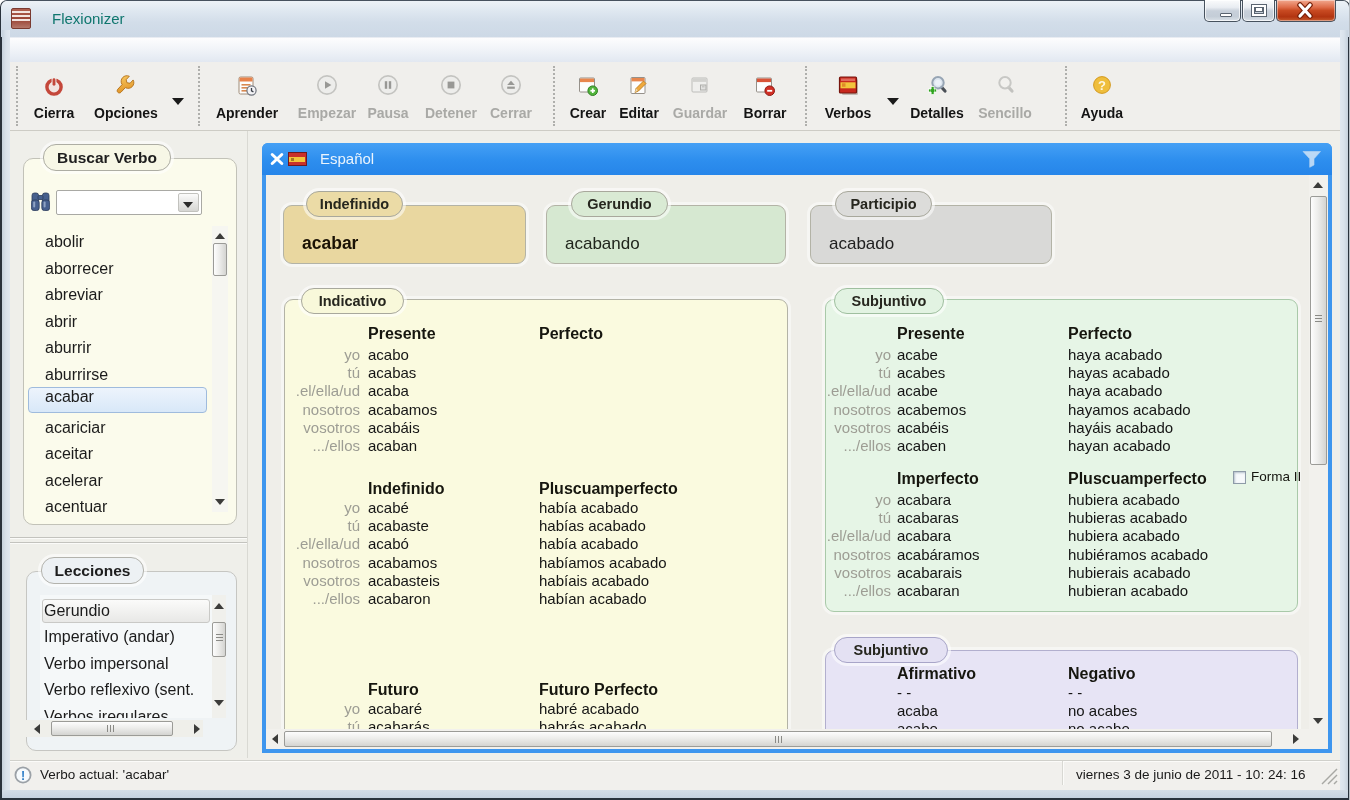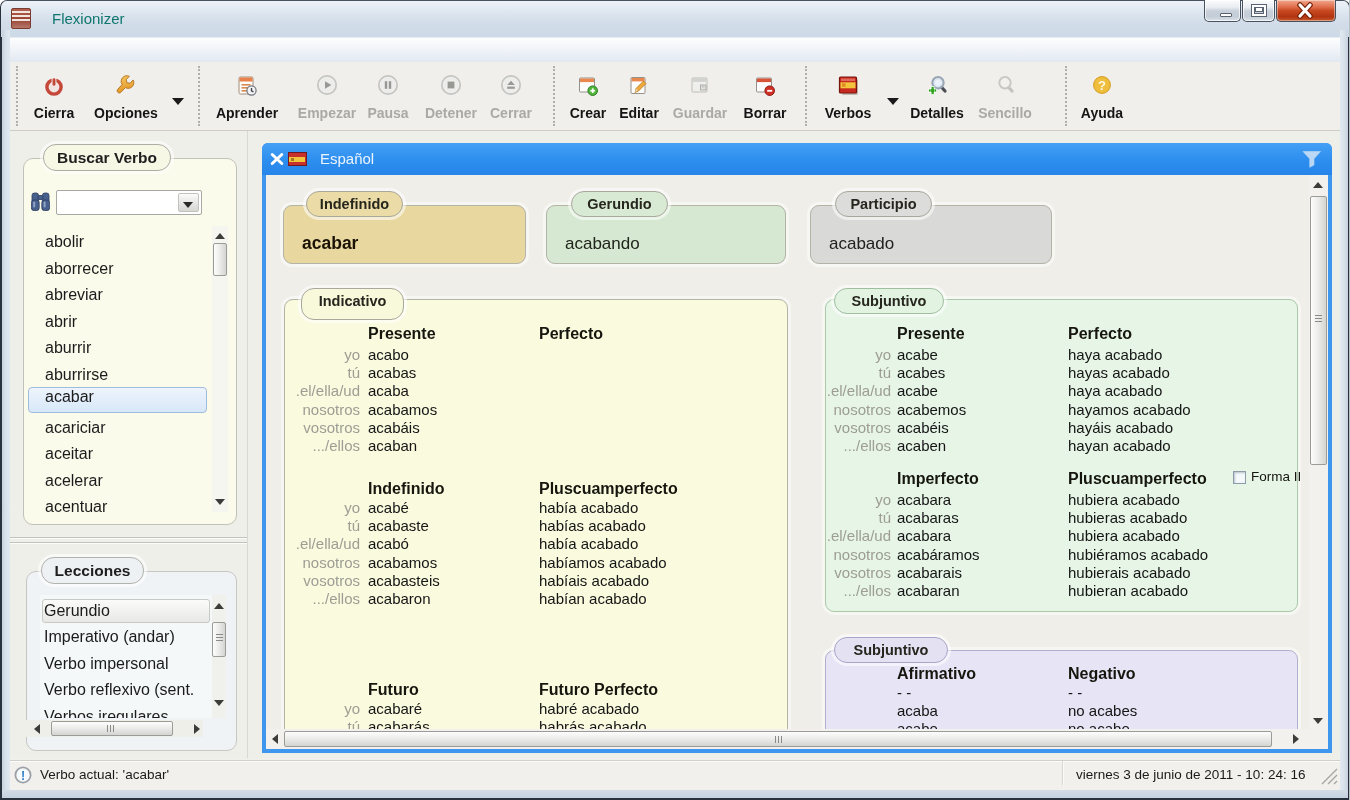--- a/index.html
+++ b/index.html
@@ -313,21 +313,21 @@
  <div class="ptab" style="left:40px;top:16px;width:97px;height:26px;line-height:24px;background:#EBDBA6">Indefinido</div>
  <div class="abs" style="left:36px;top:58px;font-size:17.5px;font-weight:bold;color:#1A1205">acabar</div>
  <div class="panel" style="left:280px;top:30px;width:240px;height:59px;background:#D6E8D1"></div>
  <div class="ptab" style="left:305px;top:16px;width:97px;height:26px;line-height:24px;background:#D9EAD4">Gerundio</div>
  <div class="abs" style="left:299px;top:59px;font-size:17px;color:#20251C">acabando</div>
  <div class="panel" style="left:544px;top:30px;width:242px;height:59px;background:#D9D9D7"></div>
  <div class="ptab" style="left:569px;top:16px;width:97px;height:26px;line-height:24px;background:#DCDCDA">Participio</div>
  <div class="abs" style="left:563px;top:59px;font-size:17px;color:#202020">acabado</div>
 
  <div class="panel" style="left:18px;top:124px;width:504px;height:470px;background:#FAFADF"></div>
- <div class="ptab" style="left:35px;top:113px;width:103px;height:32px;line-height:24px;background:#F8F8DA">Indicativo</div>
+ <div class="ptab" style="left:35px;top:113px;width:103px;height:26px;line-height:24px;background:#F8F8DA">Indicativo</div>
  <div class="hdr" style="left:102px;top:150px">Presente</div>
  <div class="hdr" style="left:273px;top:150px">Perfecto</div>
  <div class="col pro" style="left:0px;top:171px;width:94px">yo<br>tú<br>.el/ella/ud<br>nosotros<br>vosotros<br>.../ellos</div>
  <div class="col" style="left:102px;top:171px">acabo<br>acabas<br>acaba<br>acabamos<br>acabáis<br>acaban</div>
  <div class="hdr" style="left:102px;top:305px">Indefinido</div>
  <div class="hdr" style="left:273px;top:305px">Pluscuamperfecto</div>
  <div class="col pro" style="left:0px;top:324px;width:94px">yo<br>tú<br>.el/ella/ud<br>nosotros<br>vosotros<br>.../ellos</div>
  <div class="col" style="left:102px;top:324px">acabé<br>acabaste<br>acabó<br>acabamos<br>acabasteis<br>acabaron</div>
  <div class="col" style="left:273px;top:324px">había acabado<br>habías acabado<br>había acabado<br>habíamos acabado<br>habíais acabado<br>habían acabado</div>
  <div class="hdr" style="left:102px;top:506px">Futuro</div>

